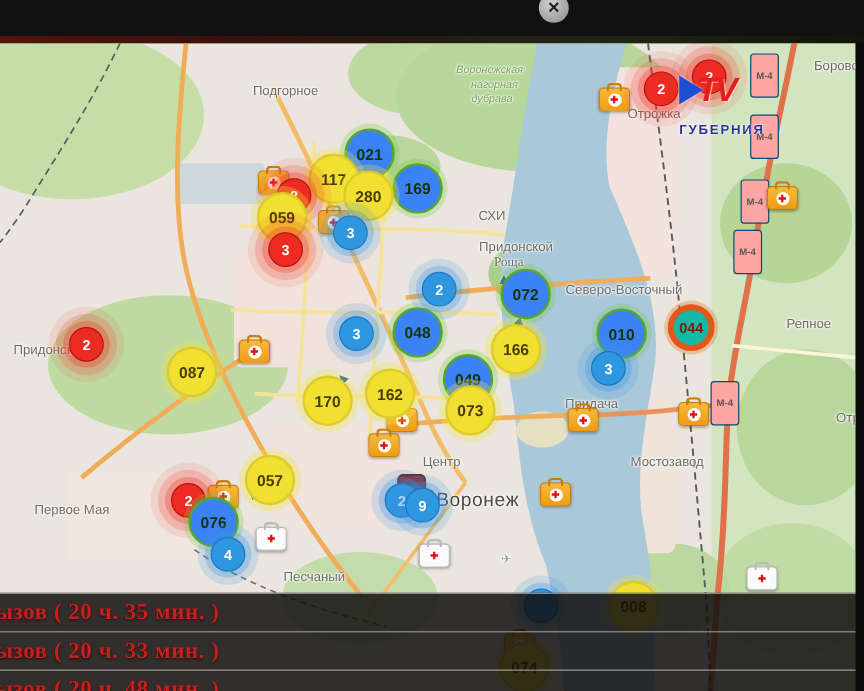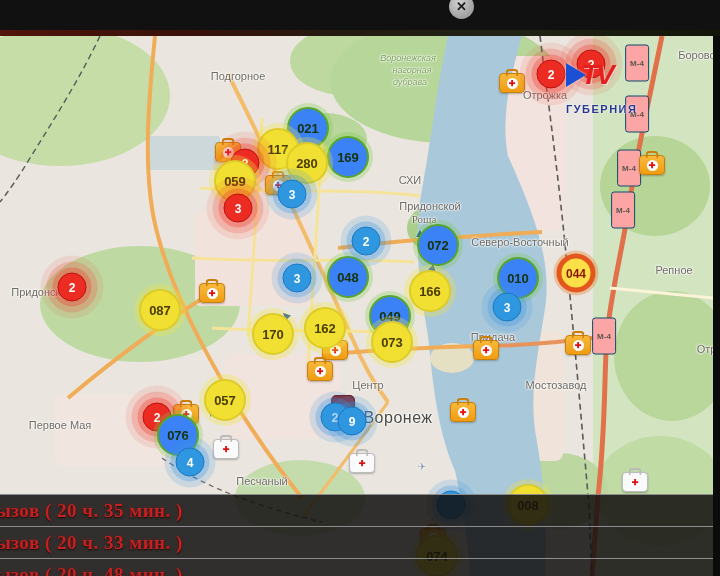--- a/index.html
+++ b/index.html
@@ -40,21 +40,21 @@
   .marker{position:absolute;border-radius:50%;display:flex;align-items:center;justify-content:center;
     font:700 13px "Liberation Sans",sans-serif;transform:translate(-50%,-50%);z-index:6;}
   .marker.yellow{width:38px;height:38px;background:#f1e032;border:2px solid #ddcb27;color:#4a3c00;
     box-shadow:0 0 0 5px rgba(243,227,60,.30);}
   .marker.green{width:38px;height:38px;background:#3b82f6;border:2px solid #58a52d;color:#16320a;
     box-shadow:0 0 0 4px rgba(120,200,70,.28);}
   .marker.red{width:27px;height:27px;background:#ec2c23;border:1px solid #b8120c;color:#fff;font-size:12px;
     box-shadow:0 0 0 5px rgba(240,60,45,.32),0 0 0 11px rgba(240,60,45,.20),0 0 0 17px rgba(240,60,45,.11);}
   .marker.blue{width:27px;height:27px;background:#2f97e0;border:1px solid #1b78c0;color:#fff;font-size:12px;
     box-shadow:0 0 0 5px rgba(60,150,230,.30),0 0 0 11px rgba(60,150,230,.18);}
-  .marker.ring{width:29px;height:29px;background:#fde047;border:5px solid #e4571c;color:#8a1500;
+  .marker.ring{width:29px;height:29px;background:#14b8a6;border:5px solid #e4571c;color:#8a1500;
     font-size:12px;box-shadow:0 0 0 3px rgba(230,120,40,.35);}
   .marker.darkred{width:22px;height:20px;border-radius:5px;background:#8e2220;border:1px solid #6a1412;z-index:5;}
   
   .aid{position:absolute;width:24px;height:18px;border-radius:4px;transform:translate(-50%,-50%);
     z-index:5;display:flex;align-items:center;justify-content:center;}
   .aid::before{content:"";position:absolute;top:-5px;left:50%;transform:translateX(-50%);
     width:9px;height:5px;border:2px solid;border-bottom:none;border-radius:4px 4px 0 0;border-color:inherit;}
   .aid.orange{background:linear-gradient(#f8b93c,#ef9c12);border:1px solid #c97f08;color:#c97f08;
     box-shadow:0 1px 2px rgba(0,0,0,.25);}
   .aid.white{background:#fafafa;border:1px solid #bbb;color:#aaa;box-shadow:0 1px 2px rgba(0,0,0,.25);}

